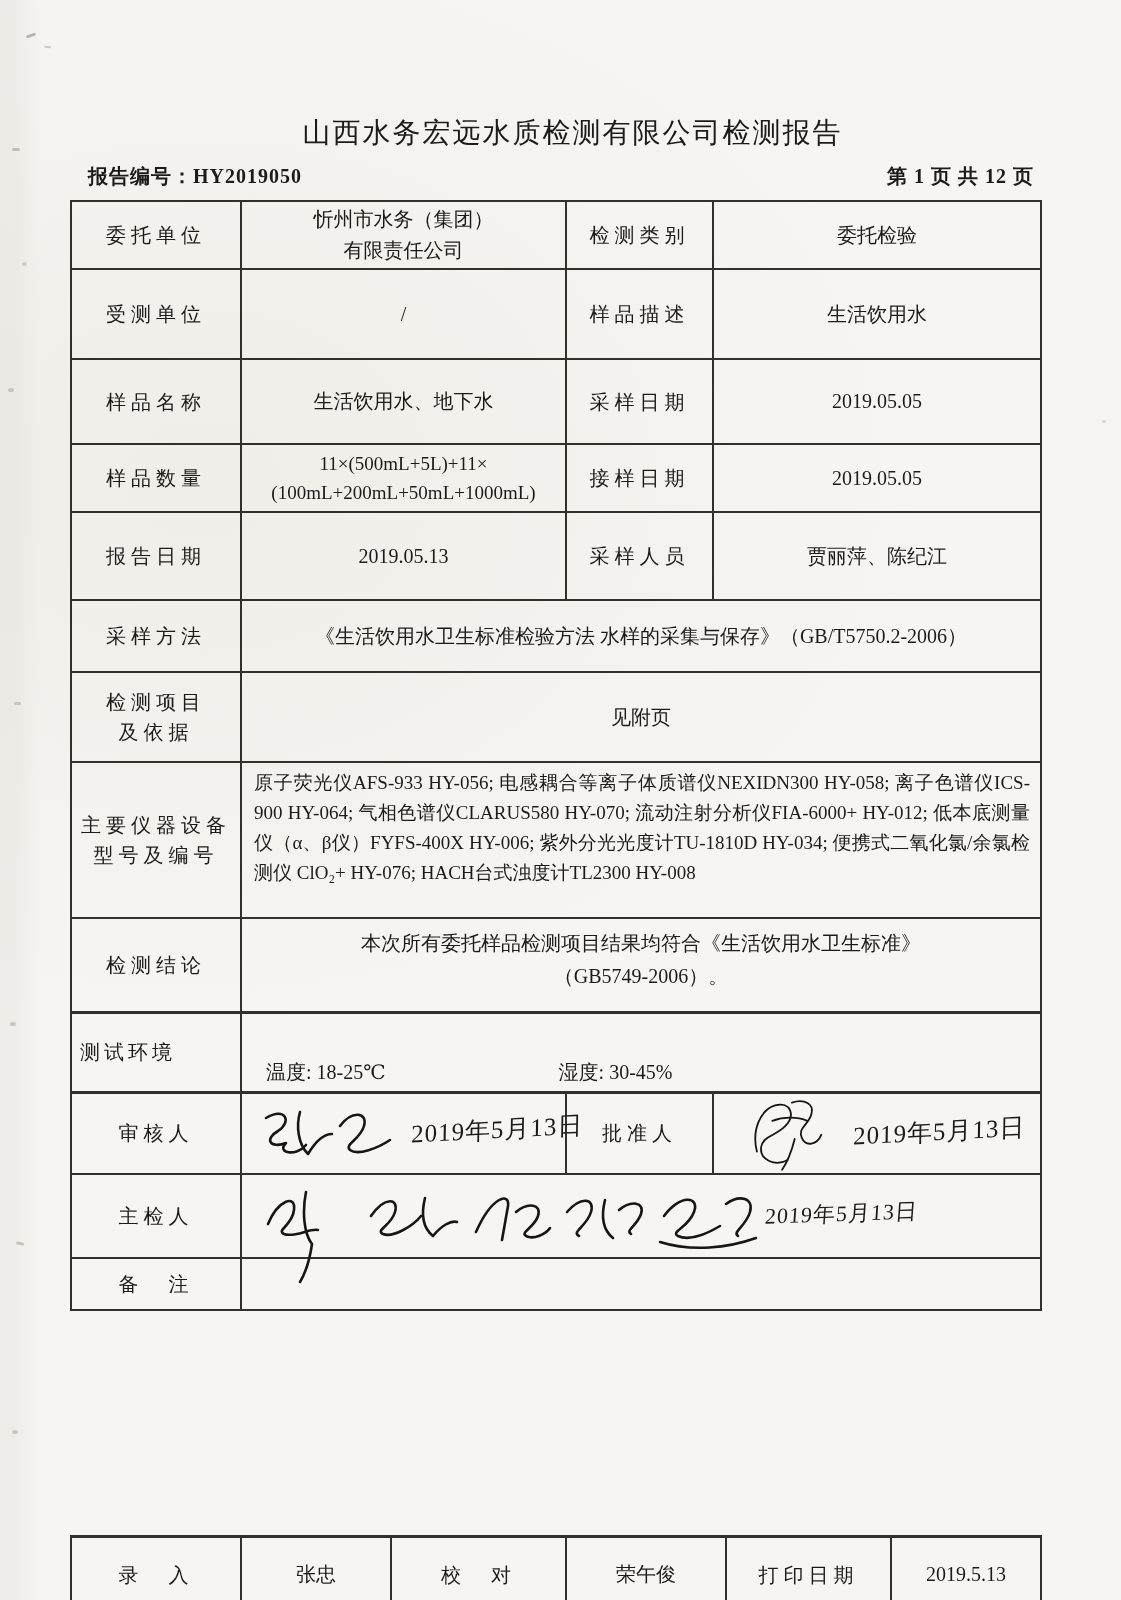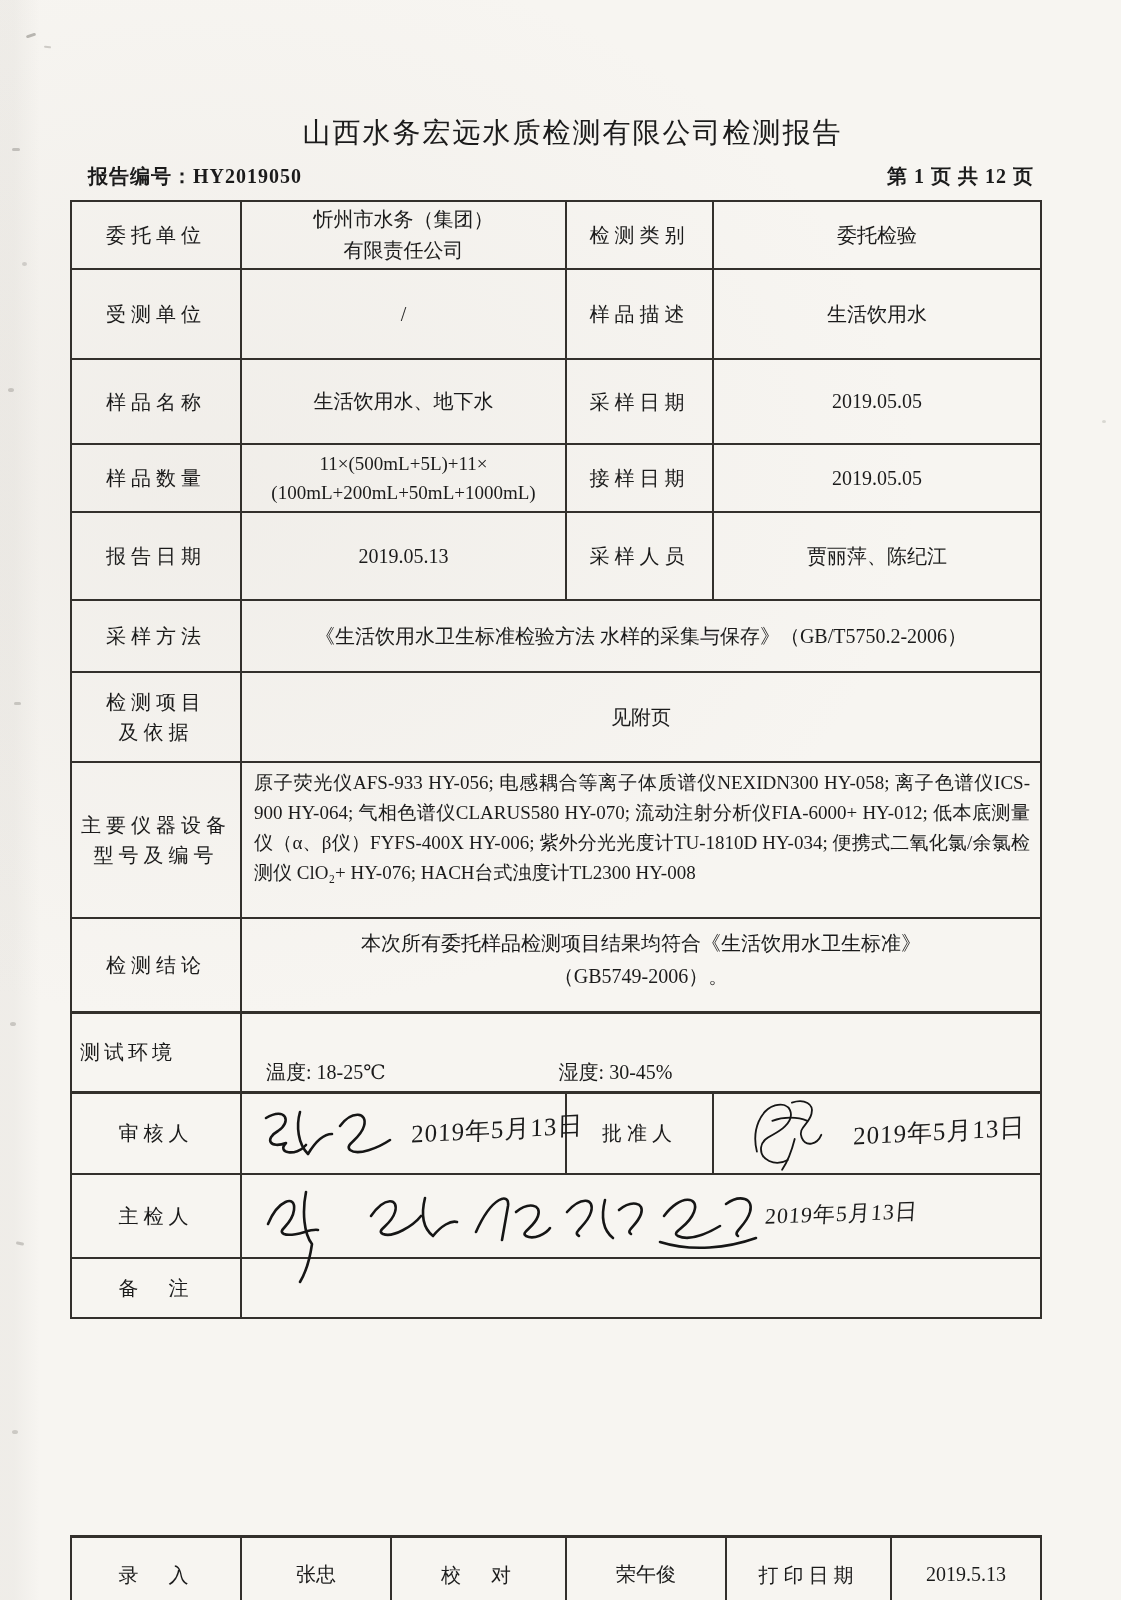--- a/index.html
+++ b/index.html
@@ -207,21 +207,21 @@
       </svg>
       <svg class="sig" width="104" height="60" viewBox="0 0 104 60">
         <path d="M8,30 C24,8 44,10 38,26 C32,42 14,46 22,50 C34,56 54,46 64,40"></path>
         <path d="M70,18 C84,8 98,12 94,26 C90,40 76,46 82,50"></path>
         <path d="M4,56 C36,66 72,62 100,52"></path>
       </svg>
       <span class="hw small">2019年5月13日</span>
     </td>
   </tr>
 
-  <tr style="height:60px">
+  <tr style="height:52px">
     <td class="lbl">备　注</td>
     <td class="val" colspan="3"></td>
   </tr>
 </tbody>
   </table>
 
 <table class="bottom">
   <colgroup>
       <col style="width:170px">
       <col style="width:150px">

